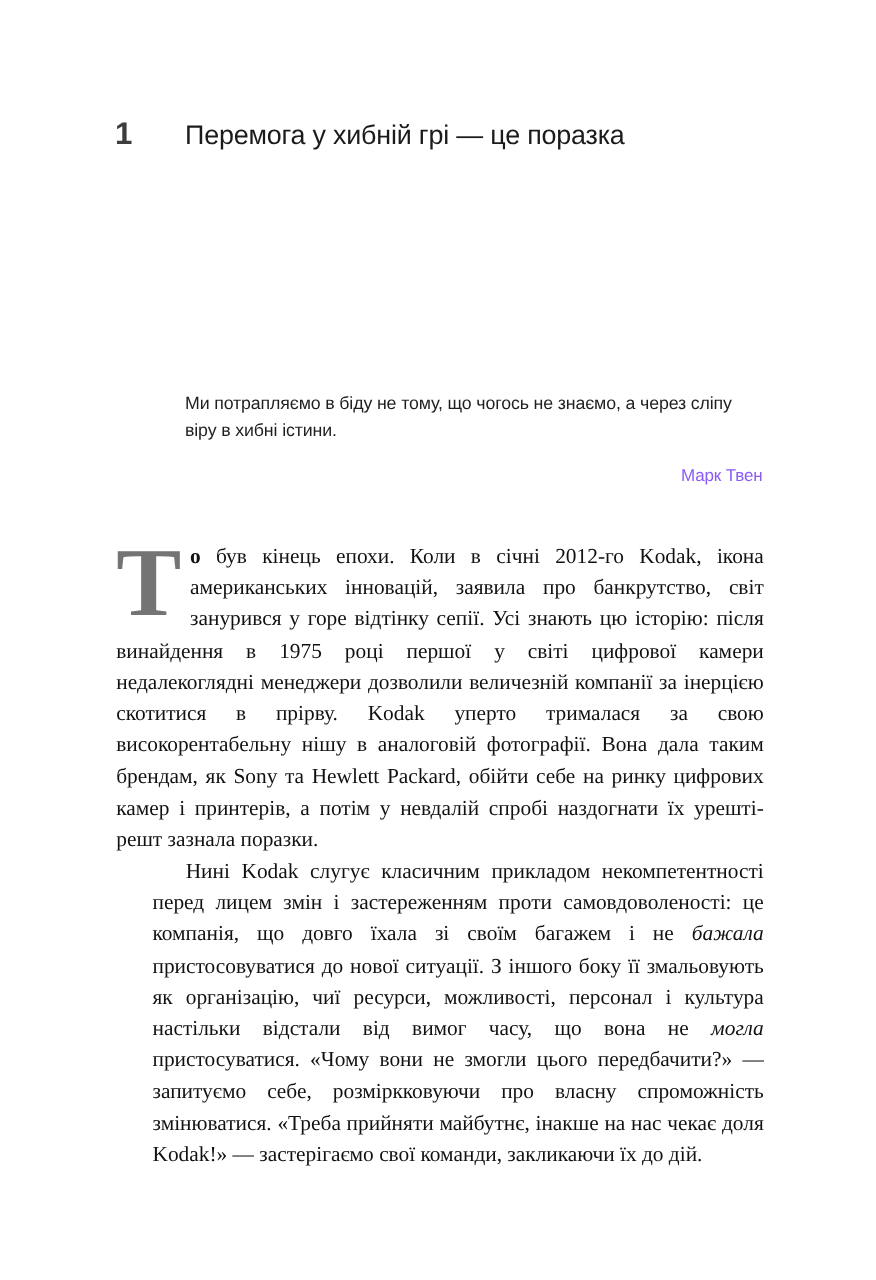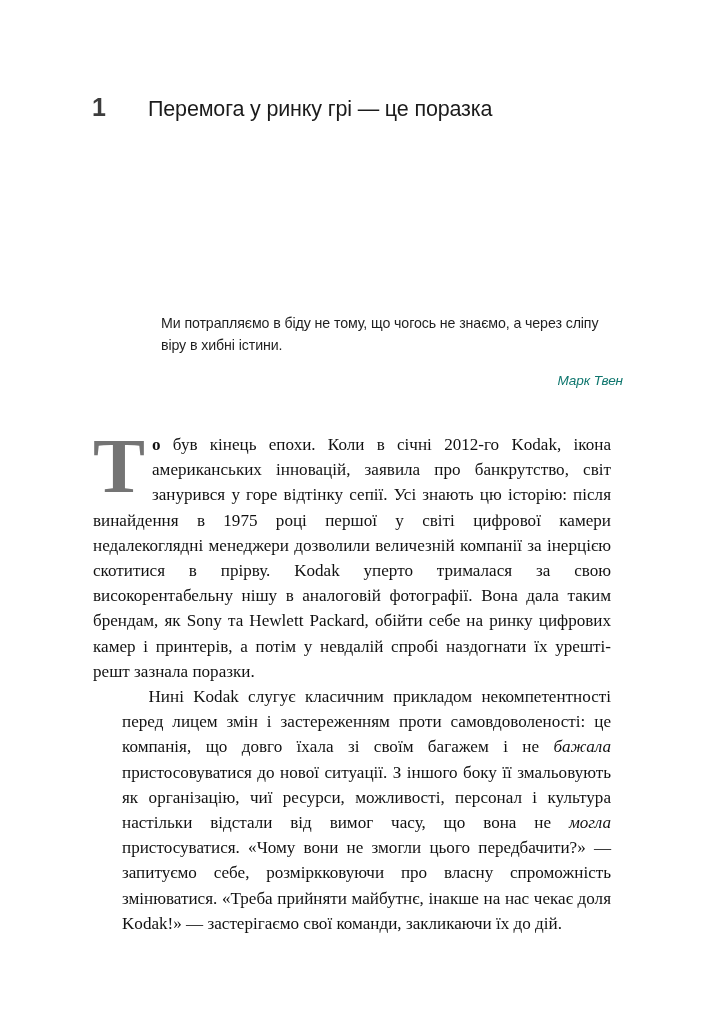--- a/index.html
+++ b/index.html
@@ -49,37 +49,36 @@
     font-size: 21.5px;
     color: #1b1b1b;
     line-height: 30px;
     letter-spacing: -0.15px;
     white-space: nowrap;
   }
 
   
   .epigraph {
     position: absolute;
-    left: 161px;
+    left: 148px;
     top: 313px;
     width: 462px;
   }
   .epigraph-text {
     font-family: "Liberation Sans", "DejaVu Sans", sans-serif;
     font-size: 14.2px;
     line-height: 21.5px;
     color: #1f1f1f;
     text-align: left;
     letter-spacing: -0.1px;
   }
   .epigraph-attribution {
     font-family: "Liberation Sans", "DejaVu Sans", sans-serif;
-    font-style: italic;
     font-size: 13.6px;
-    color: #0f766e;
+    color: #8b5cf6;
     text-align: right;
     margin-top: 17px;
     letter-spacing: -0.1px;
   }
 
   
   .body-text {
     position: absolute;
     left: 93px;
     top: 432px;
@@ -116,21 +115,21 @@
     font-style: italic;
   }
 </style>
 </head>
 <body>
 
 <div class="page">
 
   <div class="chapter-header">
     <div class="chapter-number">1</div>
-    <div class="chapter-title">Перемога у ринку грі — це поразка</div>
+    <div class="chapter-title">Перемога у хибній грі — це поразка</div>
   </div>
 
   <div class="epigraph">
     <div class="epigraph-text">Ми потрапляємо в біду не тому, що чогось не знаємо, а через сліпу віру в хибні істини.</div>
     <div class="epigraph-attribution">Марк Твен</div>
   </div>
 
   <div class="body-text">
     <p>
       <span class="dropcap">Т</span><span class="firstword">о</span><span> був кінець епохи. Коли в січні 2012-го Kodak, ікона американських інновацій, заявила про банкрутство, світ занурився у горе відтінку сепії. Усі знають цю історію: після винайдення в 1975 році першої у світі цифрової камери недалекоглядні менеджери дозволили величезній компанії за інерцією скотитися в прірву. Kodak уперто трималася за свою високорентабельну нішу в аналоговій фотографії. Вона дала таким брендам, як Sony та Hewlett Packard, обійти себе на ринку цифрових камер і принтерів, а потім у невдалій спробі наздогнати їх урешті-решт зазнала поразки.</span>

